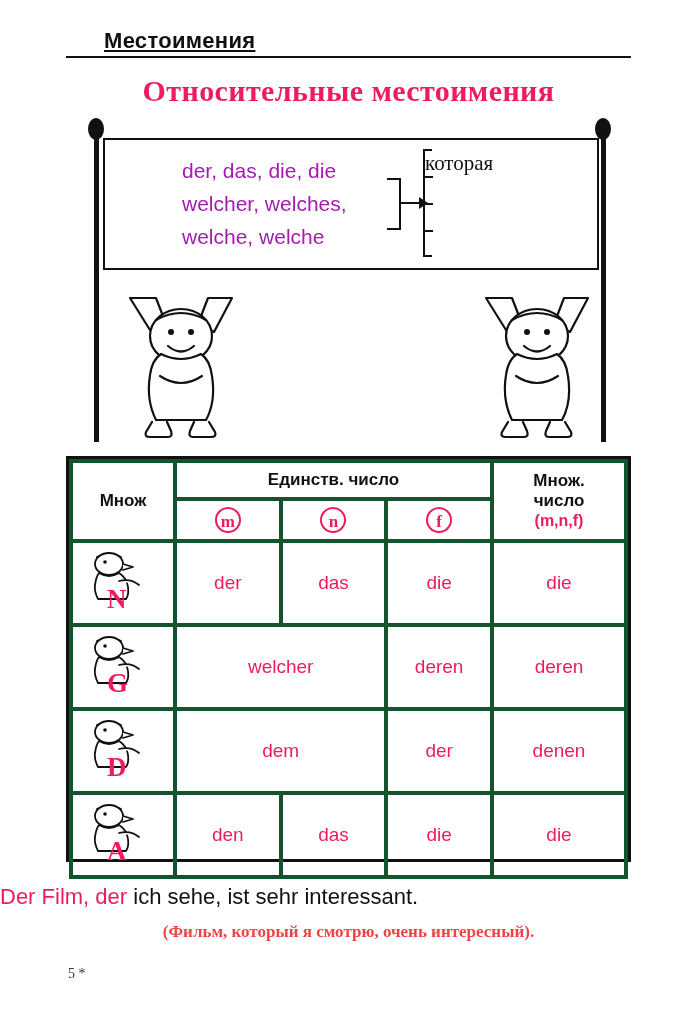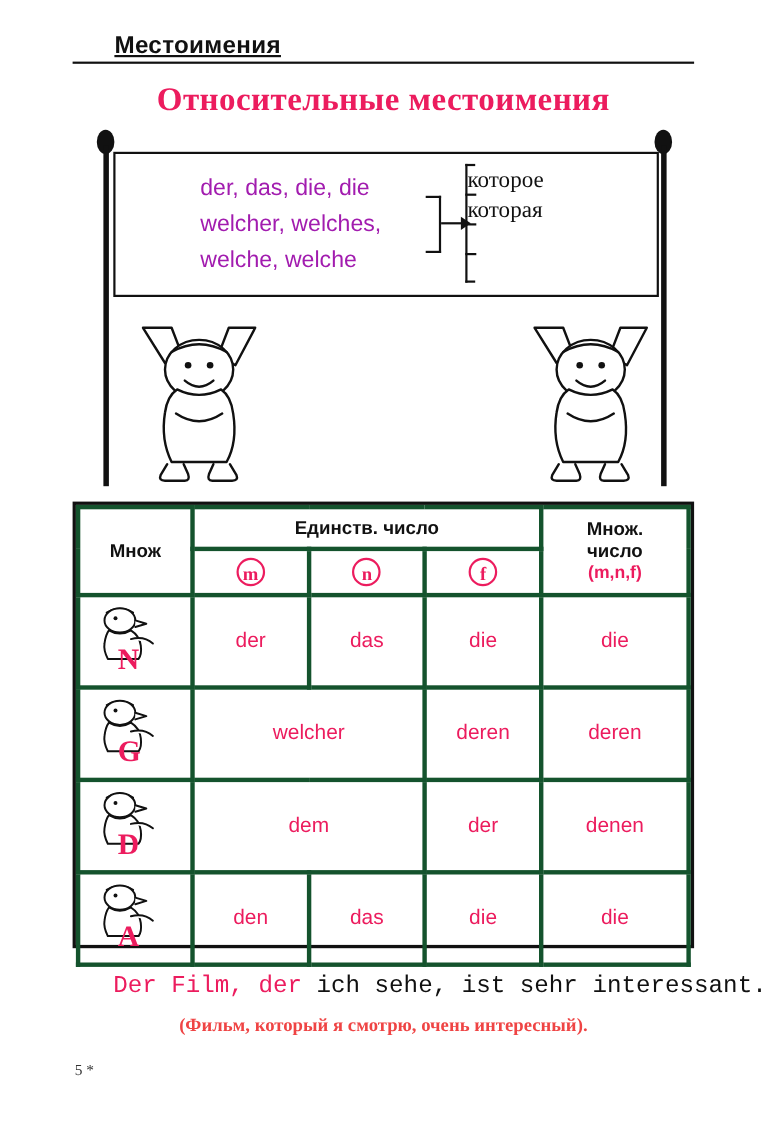--- a/index.html
+++ b/index.html
@@ -260,22 +260,22 @@
     font-size: 19px;
     color: #ec1c5e;
   }
 
   
   .example {
     position: absolute;
     left: 0;
     top: 884px;
     width: 697px;
-    text-align: right;
-    font-family: Liberation Mono, monospace;
+    text-align: left;
+    font-family: Liberation Sans, sans-serif;
     font-size: 22px;
     color: #111;
   }
   .example .pink { color: #ec1c5e; }
   .translation {
     position: absolute;
     left: 0;
     top: 922px;
     width: 697px;
     text-align: center;
@@ -317,21 +317,20 @@
 
       <div class="brace-left"></div>
       <div class="arrow-line"></div>
       <div class="arrow-head"></div>
       <div class="brace-right"></div>
       <div class="tick" style="top:36px"></div>
       <div class="tick" style="top:63px"></div>
       <div class="tick" style="top:90px"></div>
 
       <div class="banner-right">
-        <div>которое</div>
         <div>которая</div>
       </div>
     </div>
 
     <div class="mascot left">
       <svg viewBox="0 0 130 150" width="130" height="150">
         <g fill="none" stroke="#111" stroke-width="2.2" stroke-linejoin="round" stroke-linecap="round">
           <path d="M14 8 L34 40 L50 34 L40 8 Z" fill="#fff"></path>
           <path d="M116 8 L98 42 L82 34 L92 8 Z" fill="#fff"></path>
           <ellipse cx="65" cy="46" rx="31" ry="27" fill="#fff"></ellipse>

